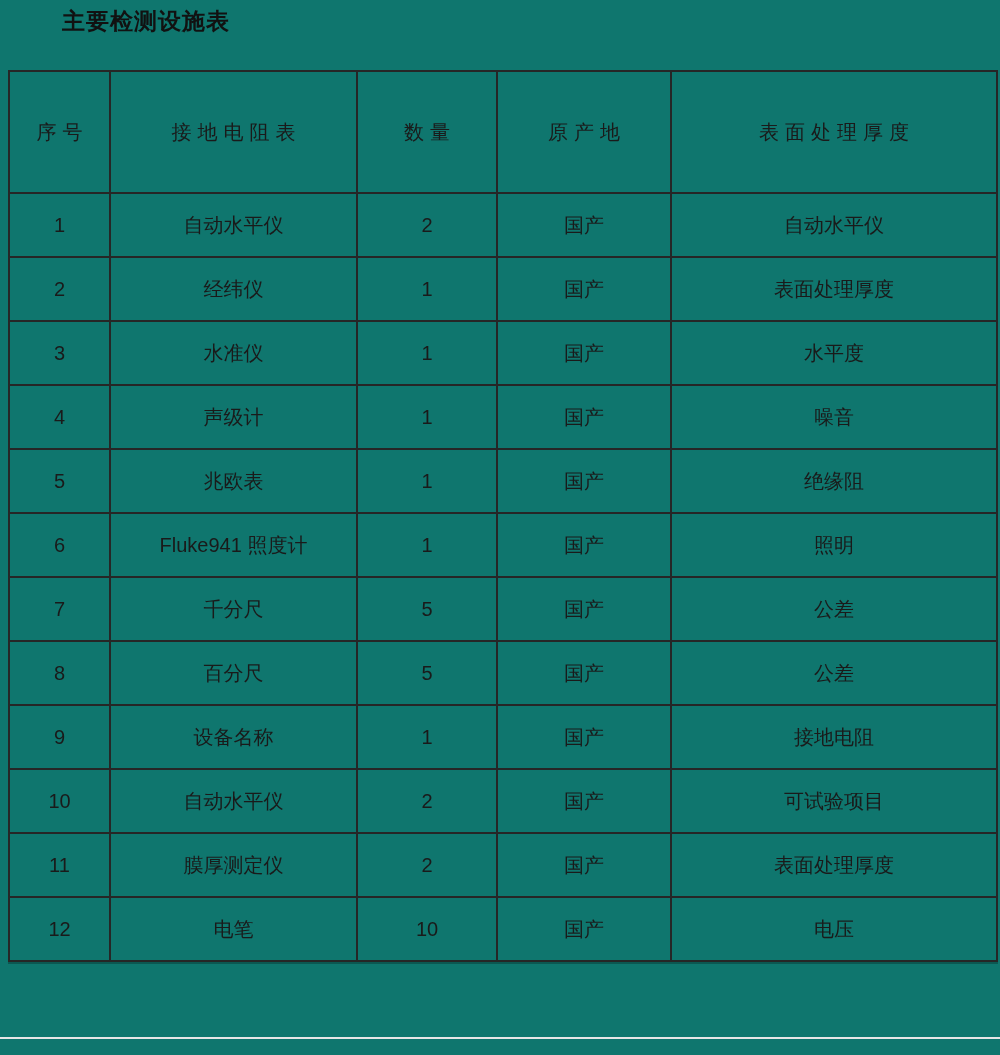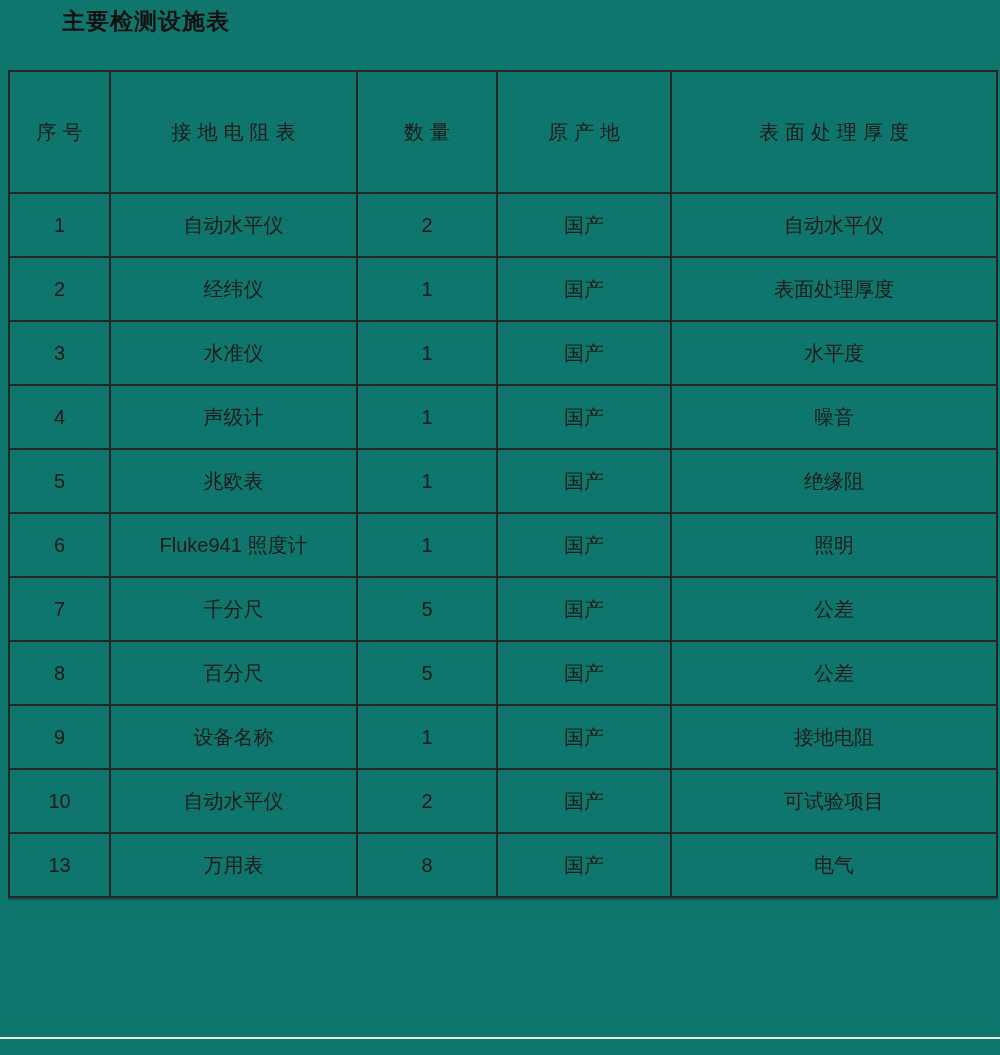--- a/index.html
+++ b/index.html
@@ -154,24 +154,31 @@
           <td>接地电阻</td>
         </tr>
         <tr>
           <td>10</td>
           <td>自动水平仪</td>
           <td>2</td>
           <td>国产</td>
           <td>可试验项目</td>
         </tr>
         <tr>
-          <td>13</td>
-          <td>万用表</td>
-          <td>8</td>
+          <td>11</td>
+          <td>膜厚测定仪</td>
+          <td>2</td>
           <td>国产</td>
-          <td>电气</td>
+          <td>表面处理厚度</td>
+        </tr>
+        <tr>
+          <td>12</td>
+          <td>电笔</td>
+          <td>10</td>
+          <td>国产</td>
+          <td>电压</td>
         </tr>
       </tbody>
   </table>
 
   <div class="bottom-rule"></div>
 
 </div>
 
 </body></html>

